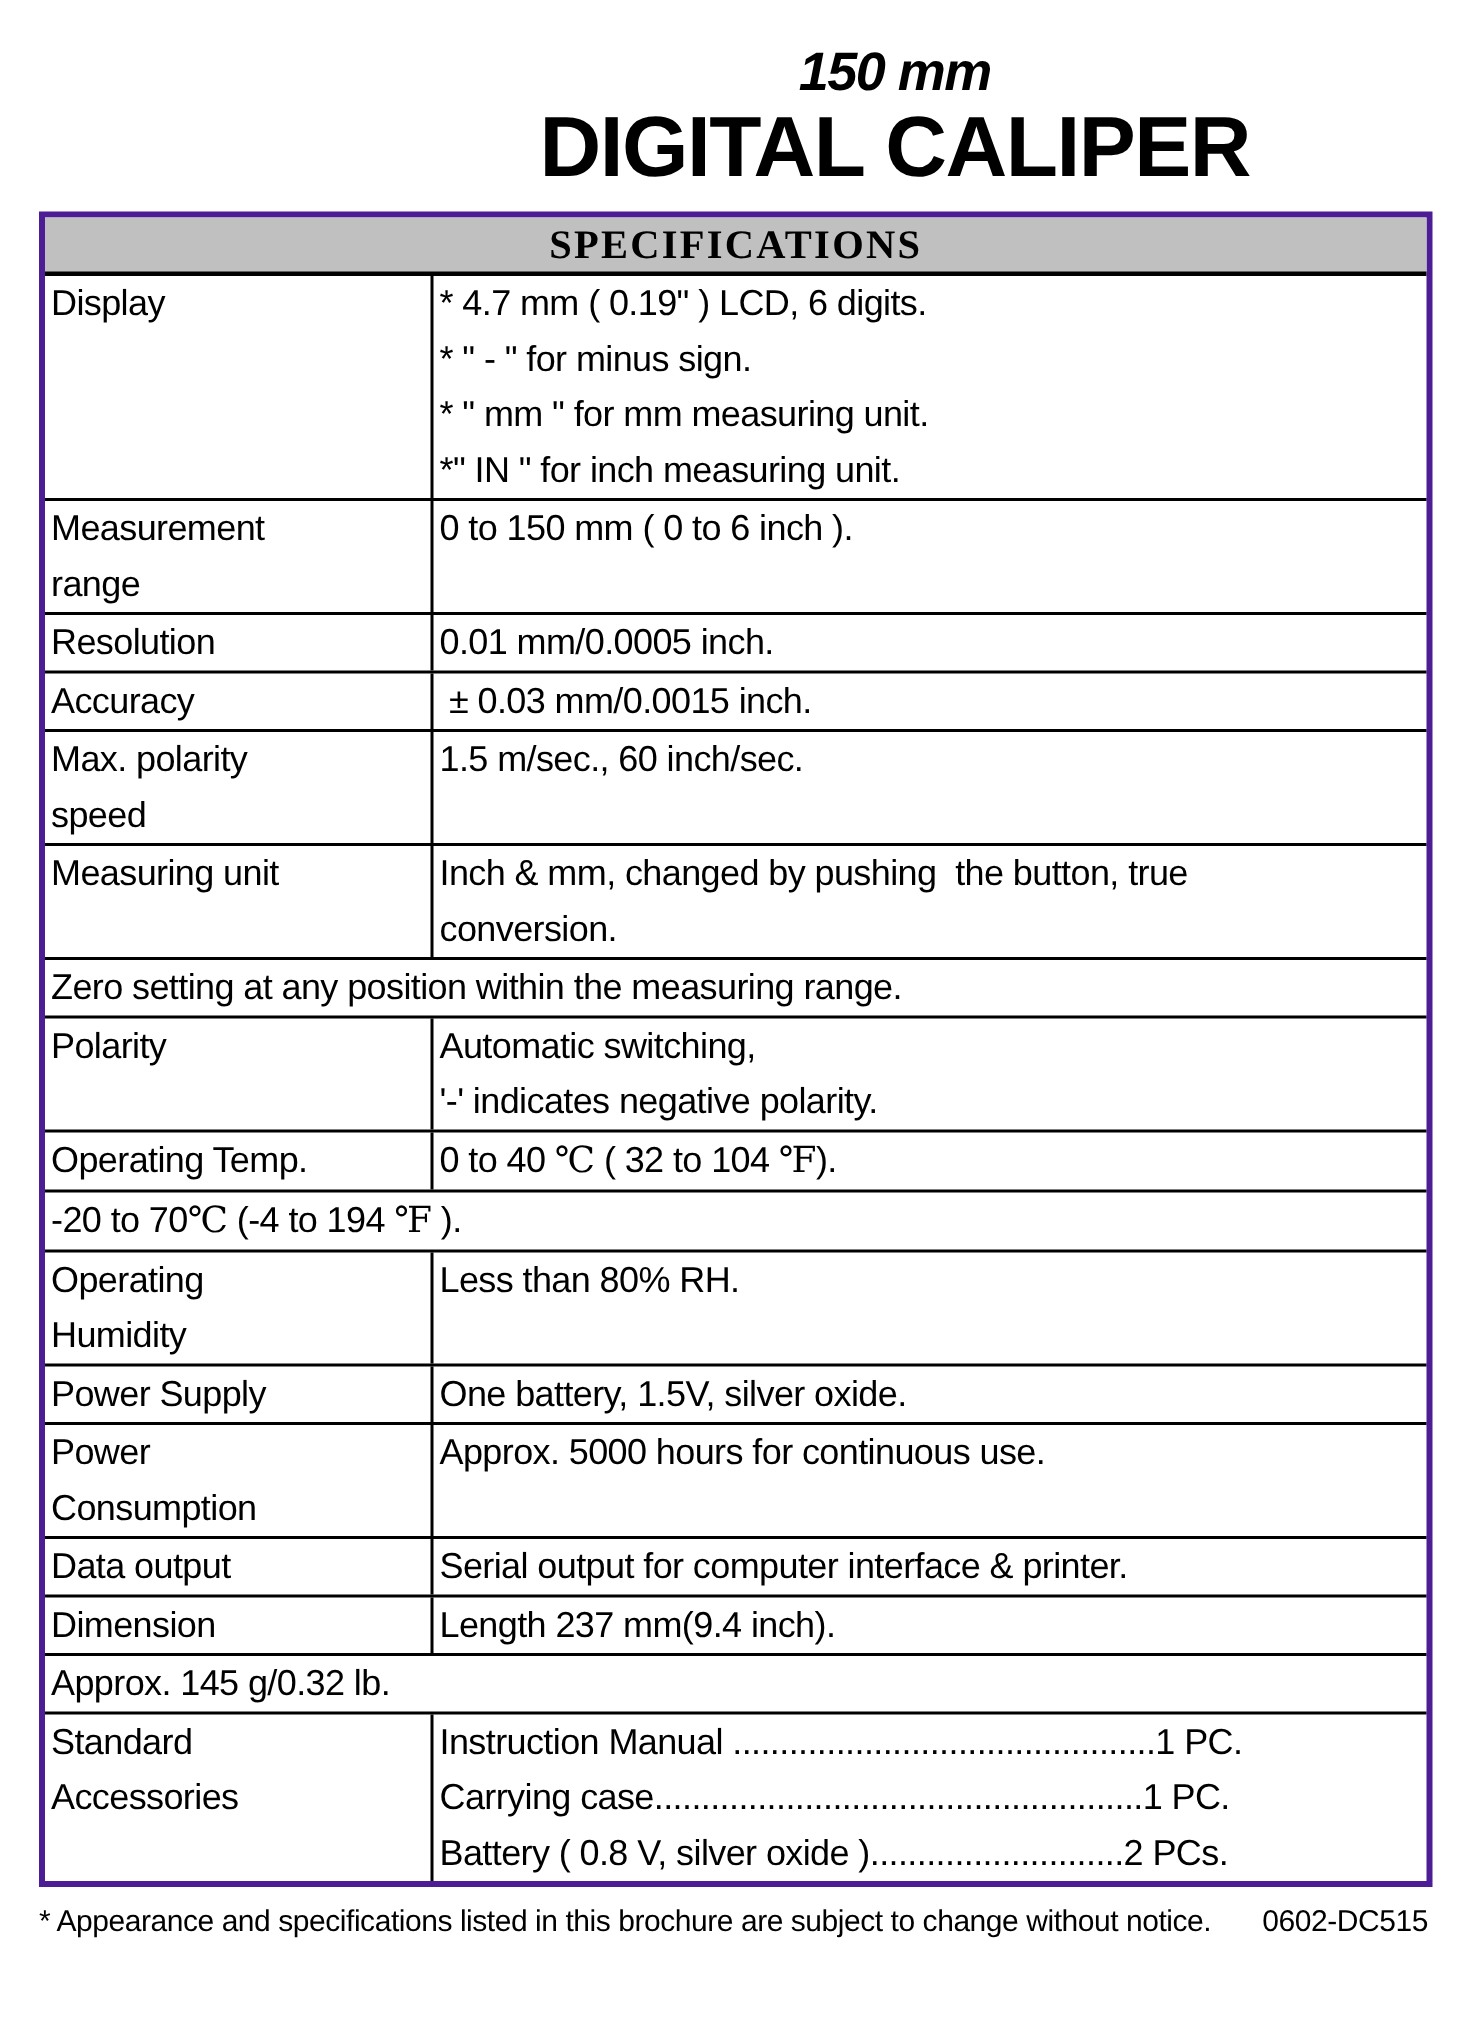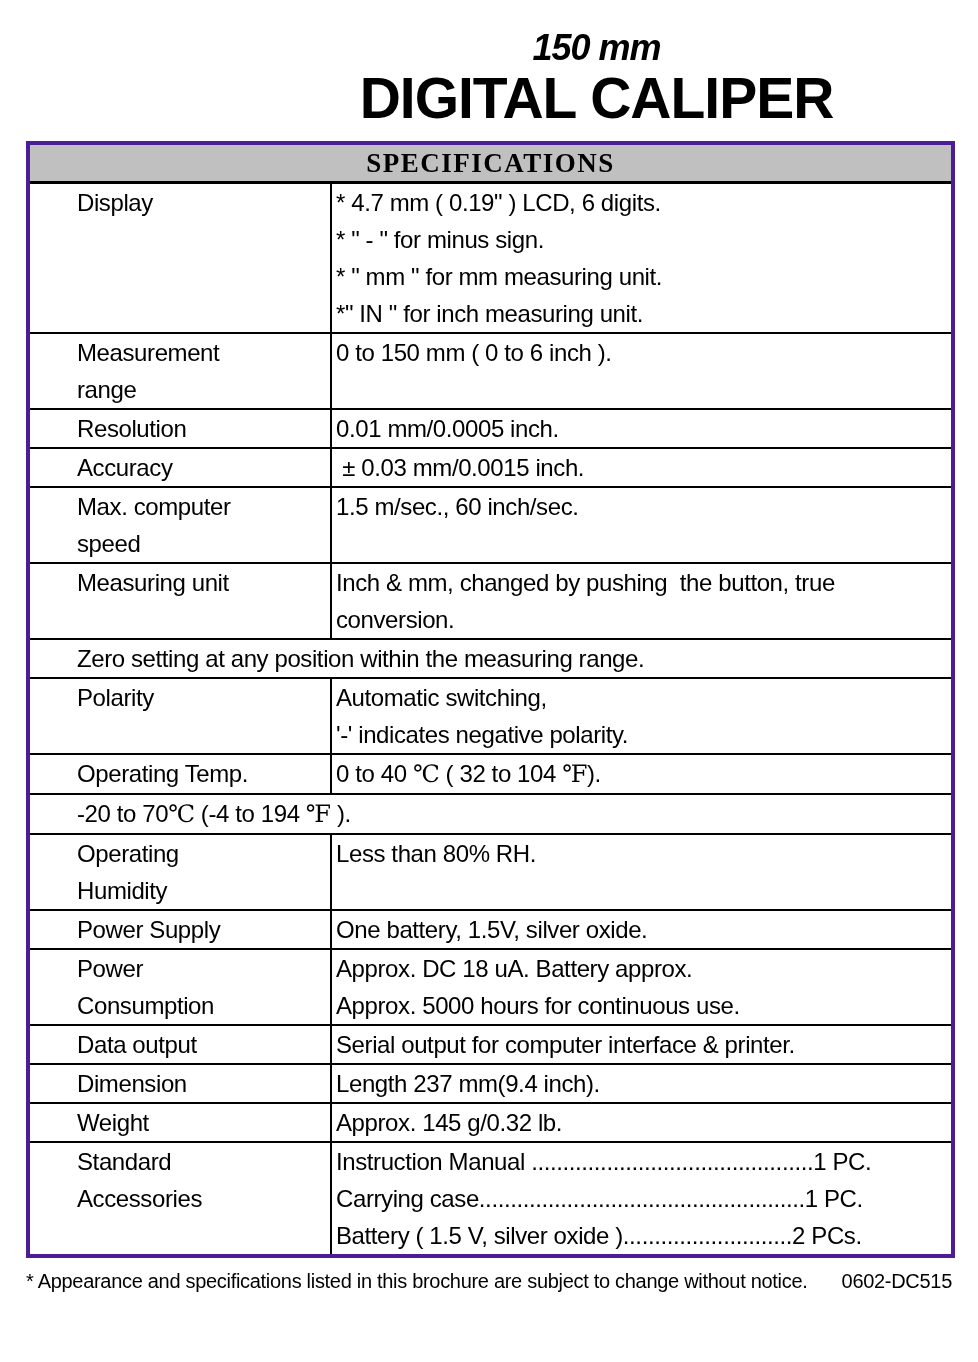--- a/index.html
+++ b/index.html
@@ -56,21 +56,20 @@
     line-height: 36px;
     text-align: center;
     font-family: "Liberation Serif", "DejaVu Serif", serif;
     font-weight: bold;
     font-size: 27px;
     letter-spacing: 1.5px;
   }
   .row {
     display: flex;
     border-top: 2px solid #000;
-    padding-left: 43px;
   }
   .row:first-of-type { border-top: none; }
   .spec-table .rows .row:nth-child(1) { border-top: none; }
   .cell {
     box-sizing: border-box;
   }
   .cell.label {
     width: 259px;
     flex: 0 0 259px;
     border-right: 2px solid #000;
@@ -142,21 +141,21 @@
         <div class="row">
           <div class="cell label">
             <div class="line">Accuracy</div>
           </div>
           <div class="cell value">
             <div class="line"> ± 0.03 mm/0.0015 inch.</div>
           </div>
         </div>
         <div class="row">
           <div class="cell label">
-            <div class="line">Max. computer</div>
+            <div class="line">Max. polarity</div>
             <div class="line">speed</div>
           </div>
           <div class="cell value">
             <div class="line">1.5 m/sec., 60 inch/sec.</div>
           </div>
         </div>
         <div class="row">
           <div class="cell label">
             <div class="line">Measuring unit</div>
           </div>
@@ -208,57 +207,53 @@
           <div class="cell value">
             <div class="line">One battery, 1.5V, silver oxide.</div>
           </div>
         </div>
         <div class="row">
           <div class="cell label">
             <div class="line">Power</div>
             <div class="line">Consumption</div>
           </div>
           <div class="cell value">
-            <div class="line">Approx. DC 18 uA. Battery approx.</div>
             <div class="line">Approx. 5000 hours for continuous use.</div>
           </div>
         </div>
         <div class="row">
           <div class="cell label">
             <div class="line">Data output</div>
           </div>
           <div class="cell value">
             <div class="line">Serial output for computer interface &amp; printer.</div>
           </div>
         </div>
         <div class="row">
           <div class="cell label">
             <div class="line">Dimension</div>
           </div>
           <div class="cell value">
             <div class="line">Length 237 mm(9.4 inch).</div>
           </div>
         </div>
         <div class="row">
-          <div class="cell label">
-            <div class="line">Weight</div>
-          </div>
           <div class="cell value">
             <div class="line">Approx. 145 g/0.32 lb.</div>
           </div>
         </div>
         <div class="row">
           <div class="cell label">
             <div class="line">Standard</div>
             <div class="line">Accessories</div>
           </div>
           <div class="cell value">
             <div class="line">Instruction Manual .............................................1 PC.</div>
             <div class="line">Carrying case....................................................1 PC.</div>
-            <div class="line">Battery ( 1.5 V, silver oxide )...........................2 PCs.</div>
+            <div class="line">Battery ( 0.8 V, silver oxide )...........................2 PCs.</div>
           </div>
         </div>
       </div>
   </div>
 
   <div class="doc-footer">
     <span>* Appearance and specifications listed in this brochure are subject to change without notice.</span>
     <span>0602-DC515</span>
   </div>
 

